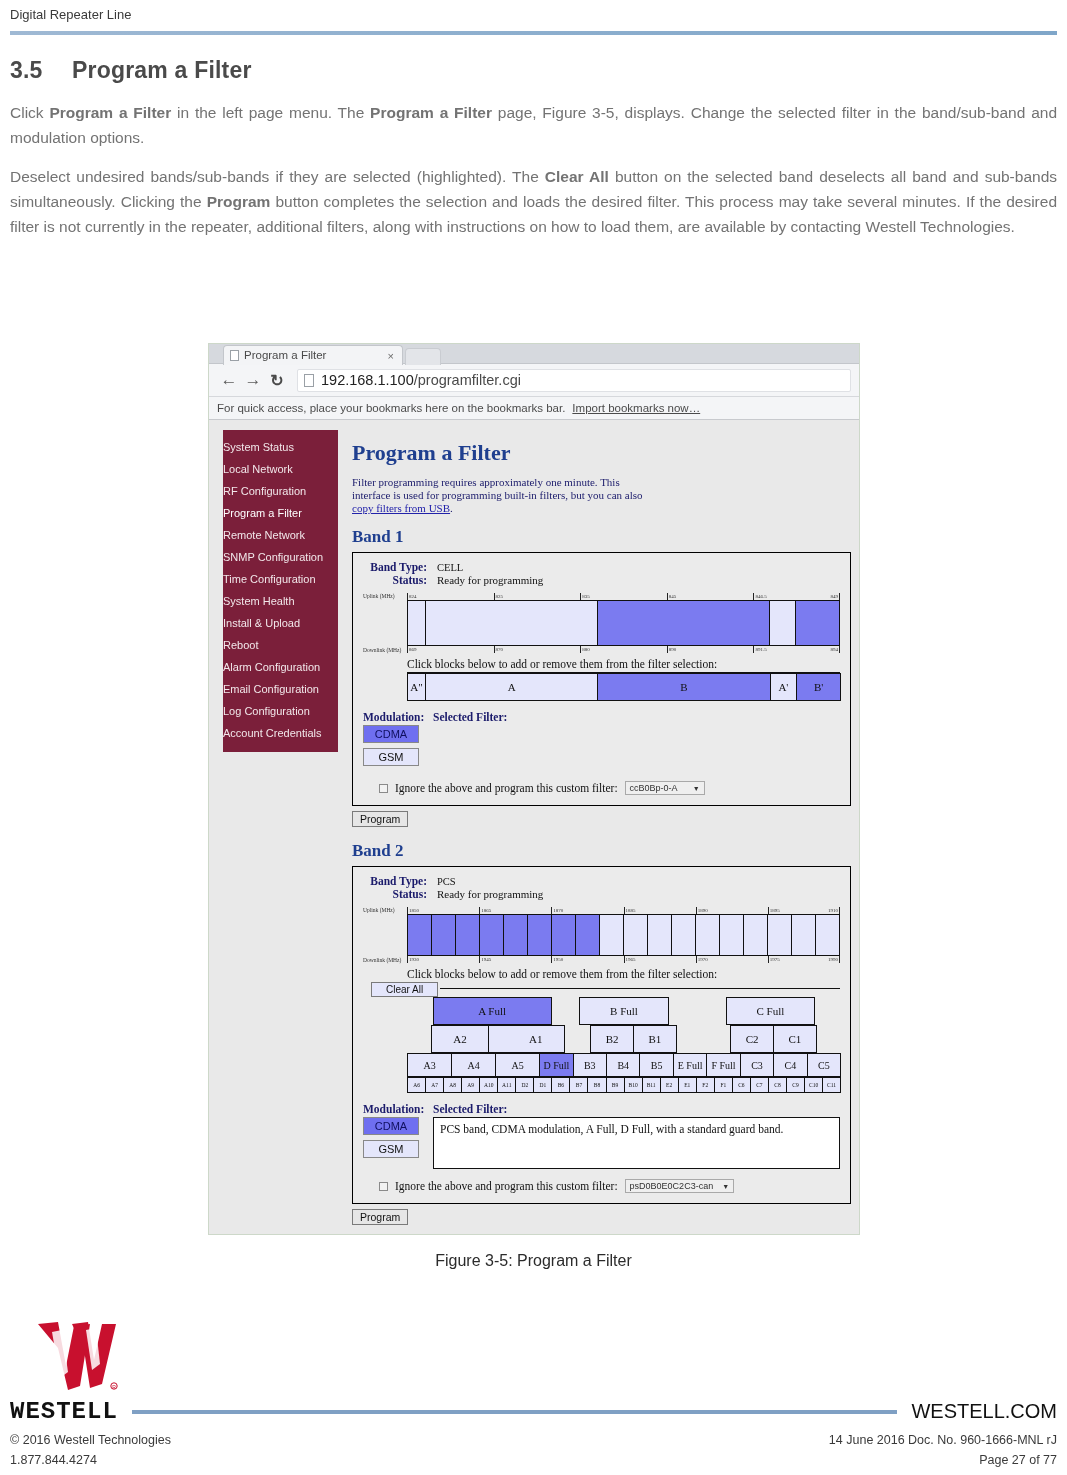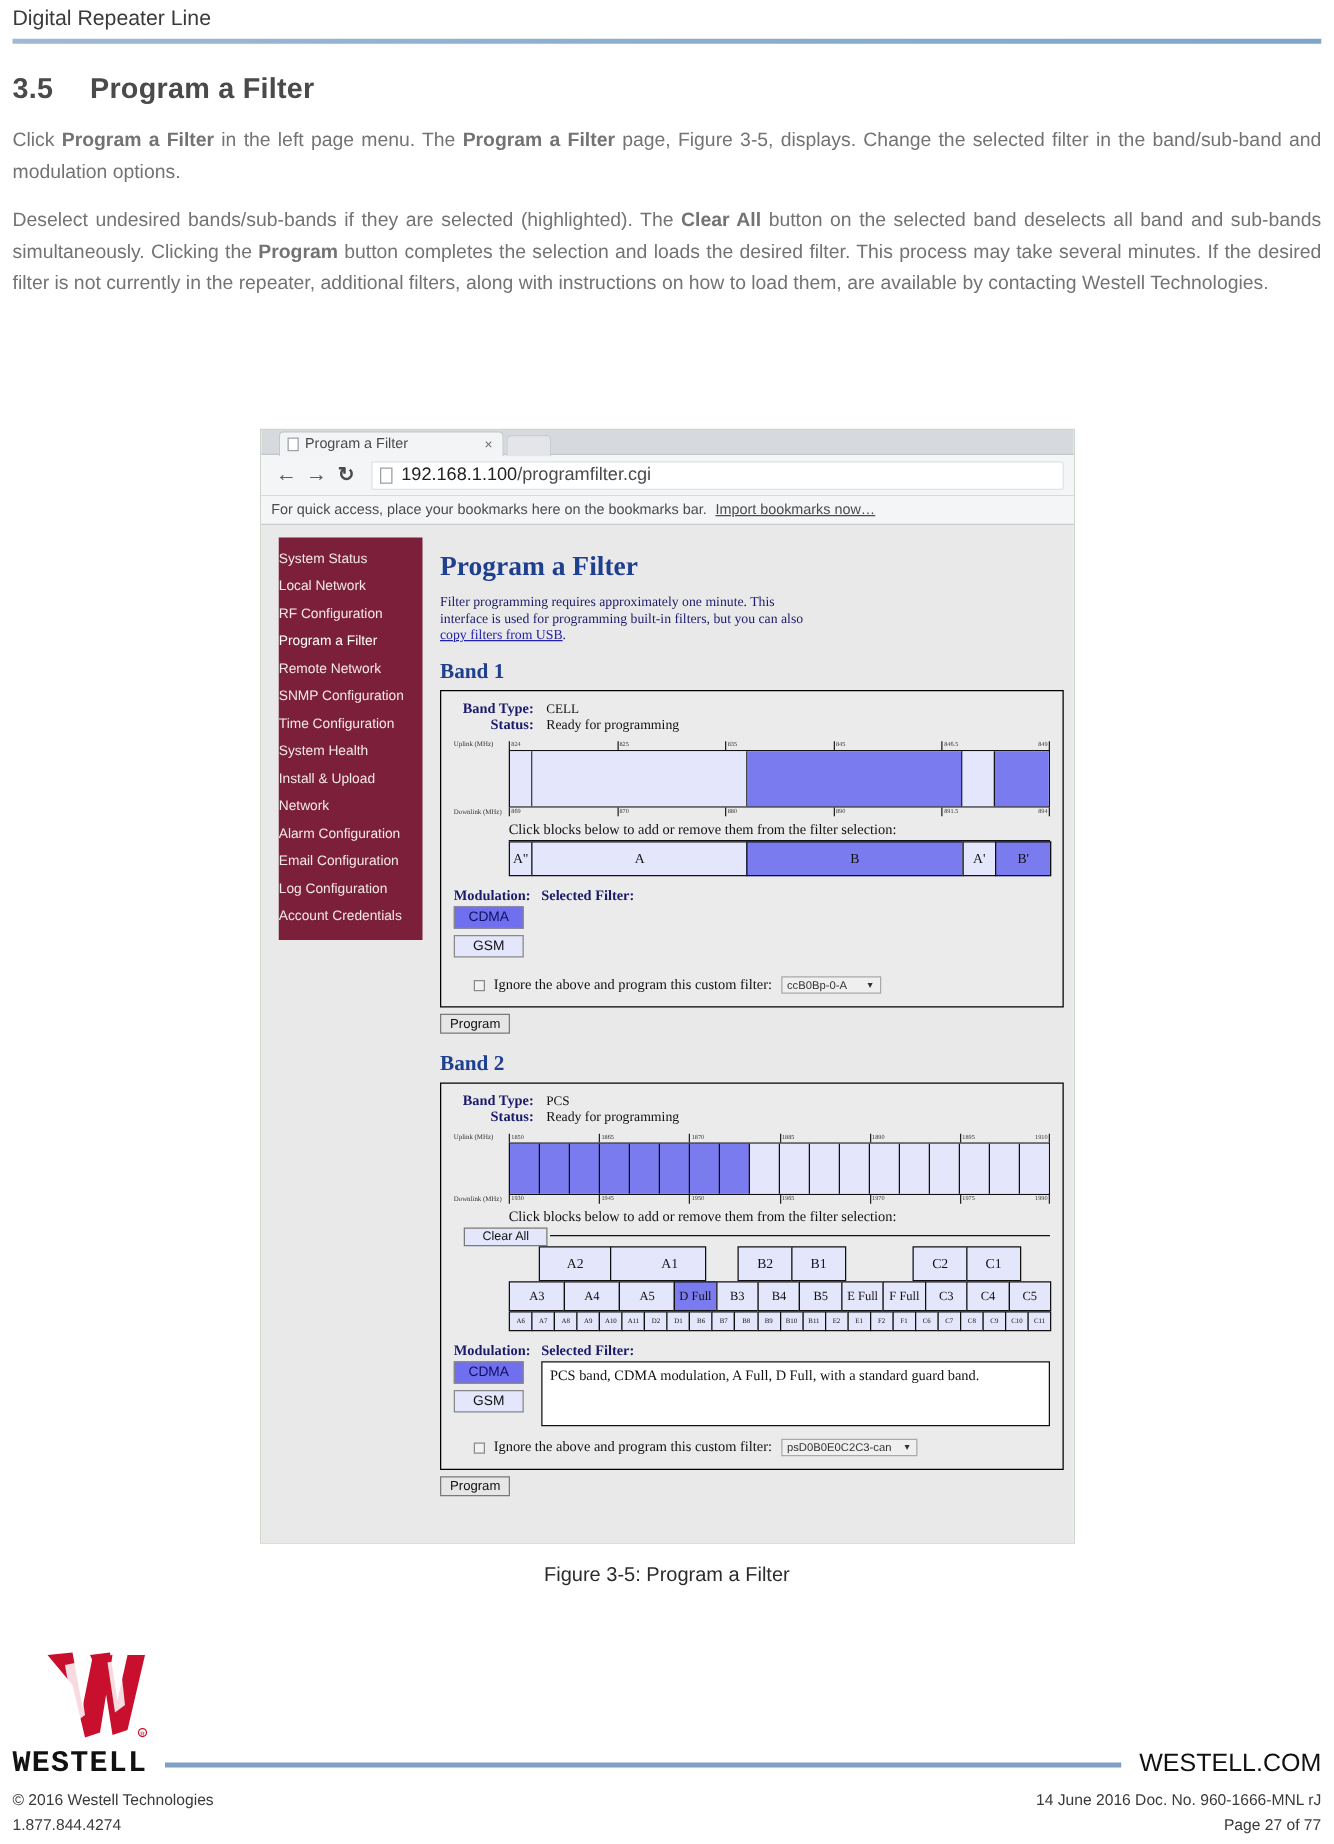--- a/index.html
+++ b/index.html
@@ -8,21 +8,21 @@
     width:1067px; height:1475px;
     background:#ffffff;
     font-family:"Liberation Sans", sans-serif;
     color:#2b2b2b;
     position:relative;
     overflow:hidden;
   }
 
   
   .doc-header { padding:6px 10px 0 10px; }
-  .doc-header .line { font-size:17px; line-height:17px; color:#3a3a3a; }
+  .doc-header .line { font-size:13px; line-height:17px; color:#3a3a3a; }
   .header-rule {
     margin:8px 10px 0 10px;
     height:4px;
     background:linear-gradient(to right,#9fb9d4 0%,#8fb0cf 40%,#7fa6c9 100%);
   }
 
   
   .content { padding:0 10px; }
   h2.sec {
     font-size:23px; font-weight:bold; color:#4a4a4a;
@@ -294,21 +294,21 @@
     <div class="sidebar" id="sidebar">
         <div class="side-item">System Status</div>
         <div class="side-item">Local Network</div>
         <div class="side-item">RF Configuration</div>
         <div class="side-item active">Program a Filter</div>
         <div class="side-item">Remote Network</div>
         <div class="side-item">SNMP Configuration</div>
         <div class="side-item">Time Configuration</div>
         <div class="side-item">System Health</div>
         <div class="side-item">Install &amp; Upload</div>
-        <div class="side-item">Network</div>
+        <div class="side-item">Reboot</div>
         <div class="side-item">Alarm Configuration</div>
         <div class="side-item">Email Configuration</div>
         <div class="side-item">Log Configuration</div>
         <div class="side-item">Account Credentials</div>
       </div>
 
     <div class="main">
       <h1 class="apptitle">Program a Filter</h1>
       <p class="appnote">
         <span>Filter programming requires approximately one minute. This</span><br>
@@ -449,20 +449,29 @@
         </div>
 
         <div class="clickhint">Click blocks below to add or remove them from the filter selection:</div>
 
         <div class="clearline">
           <span class="clearall">Clear All</span>
           <span class="rule"></span>
         </div>
 
         <div class="blocks" id="b2-blocks">
+            <div class="blockrow">
+              <div class="blk blank" style="flex: 5 0 0px;"></div>
+              <div class="blk on" style="flex: 22 0 0px;">A Full</div>
+              <div class="blk blank" style="flex: 5.5 0 0px;"></div>
+              <div class="blk off" style="flex: 16.5 0 0px;">B Full</div>
+              <div class="blk blank" style="flex: 11 0 0px;"></div>
+              <div class="blk off" style="flex: 16.5 0 0px;">C Full</div>
+              <div class="blk blank" style="flex: 5 0 0px;"></div>
+            </div>
             <div class="blockrow">
               <div class="blk blank" style="flex: 5 0 0px;"></div>
               <div class="blk off" style="flex: 11 0 0px;">A2</div>
               <div class="blk off" style="flex: 11 0 0px; padding-left: 19px;">A1</div>
               <div class="blk blank" style="flex: 5.5 0 0px;"></div>
               <div class="blk off" style="flex: 8.25 0 0px;">B2</div>
               <div class="blk off" style="flex: 8.25 0 0px;">B1</div>
               <div class="blk blank" style="flex: 11 0 0px;"></div>
               <div class="blk off" style="flex: 8.25 0 0px;">C2</div>
               <div class="blk off" style="flex: 8.25 0 0px;">C1</div>

